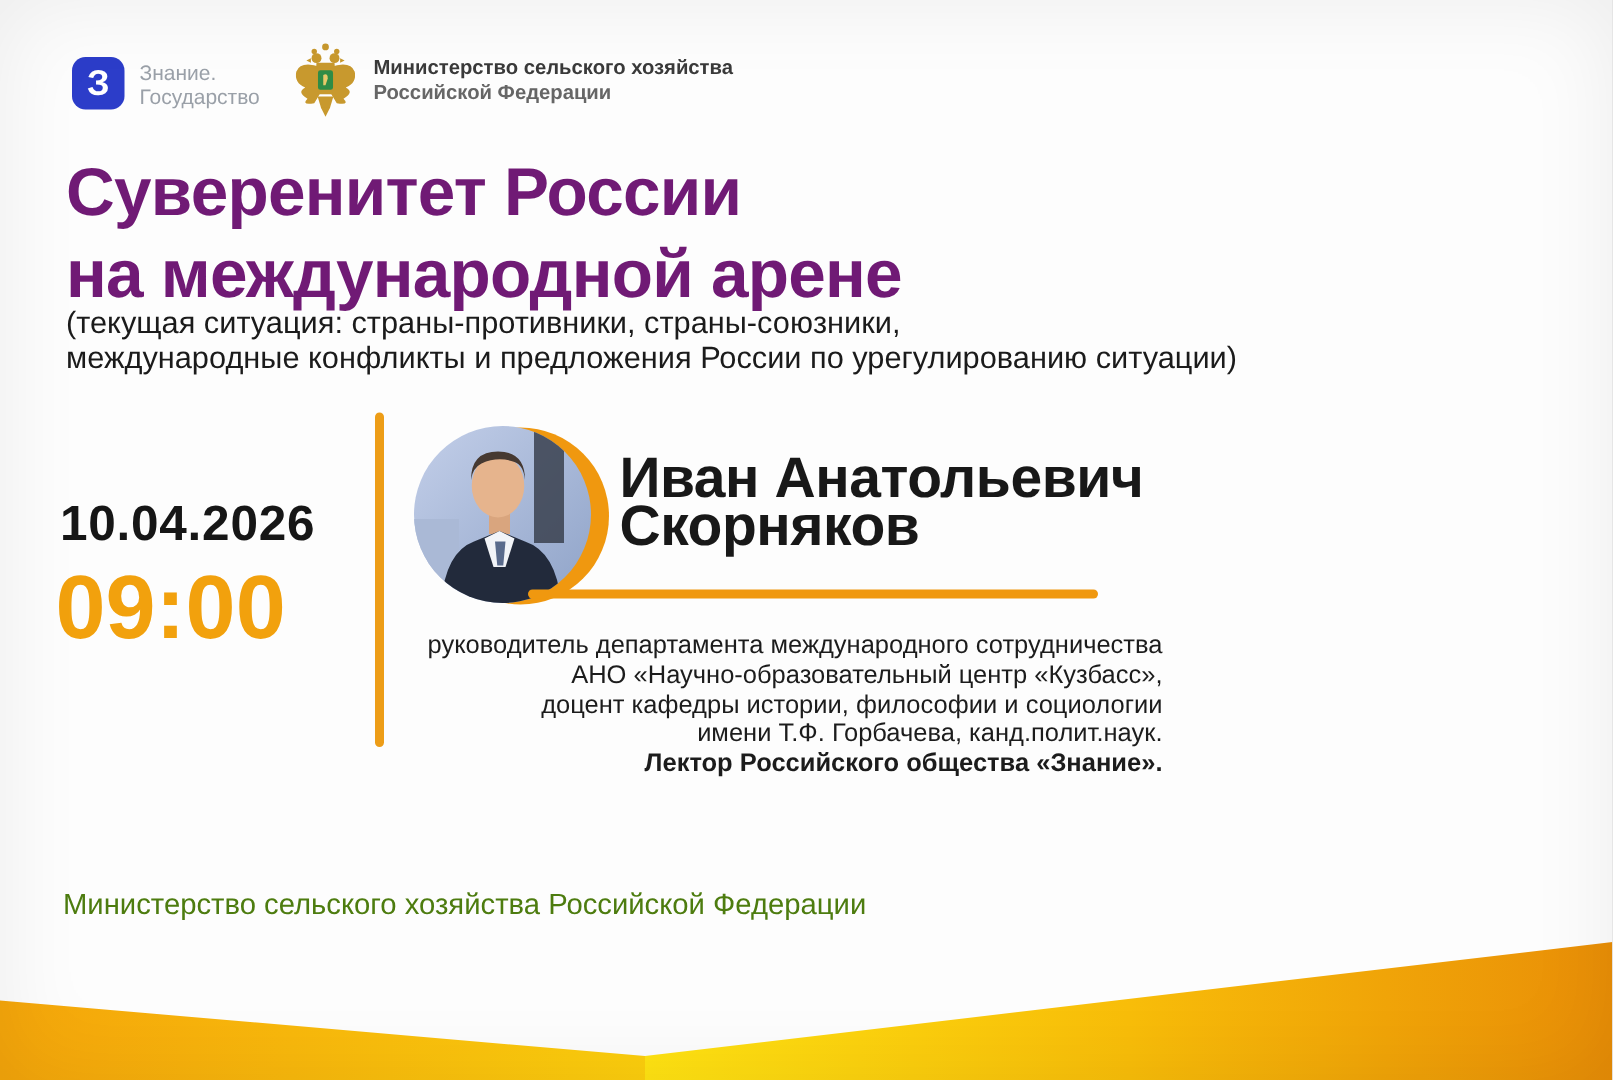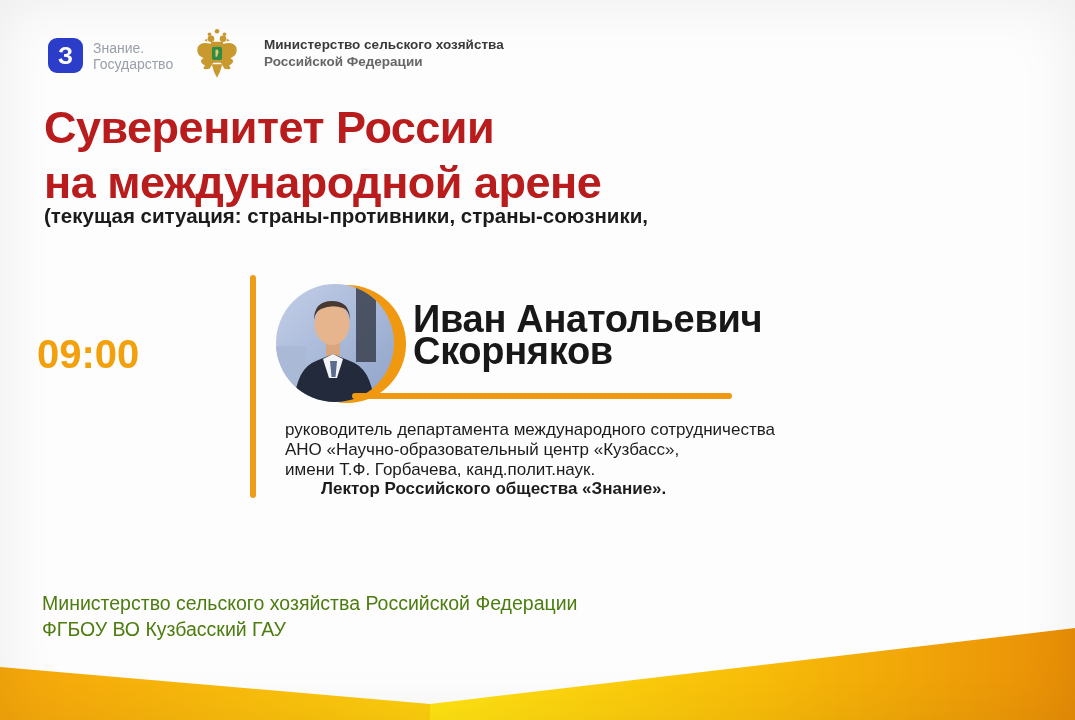--- a/index.html
+++ b/index.html
@@ -15,49 +15,49 @@
 
   
   .znanie{position:absolute;left:48px;top:38px;display:flex;align-items:center;gap:10px;}
   .znanie-badge{
     width:35px;height:35px;border-radius:9px;background:#2c3dc9;
     display:flex;align-items:center;justify-content:center;
     color:#fff;font-weight:bold;font-size:24px;line-height:1;
   }
   .znanie-words{font-size:14px;line-height:16px;color:#9aa0a8;font-weight:500;}
 
-  .ministry{position:absolute;left:193px;top:28px;display:flex;align-items:center;gap:23px;}
+  .ministry{position:absolute;left:193px;top:28px;display:flex;align-items:center;gap:8px;}
   .ministry-words{font-size:13.5px;line-height:17px;}
   .ministry-words .l1{font-weight:bold;color:#3a3a3a;}
   .ministry-words .l2{color:#666;font-weight:bold;}
 
   
   .title{position:absolute;left:44px;top:100px;font-weight:800;
-    font-size:45px;line-height:55px;letter-spacing:-0.5px;color:#b91c1c;}
-  .subtitle{position:absolute;left:44px;top:204px;font-weight:700;
+    font-size:45px;line-height:55px;letter-spacing:-0.5px;color:#701a75;}
+  .subtitle{position:absolute;left:44px;top:204px;font-weight:400;
     font-size:20.5px;line-height:23px;color:#1b1b1b;}
 
   
   .when{position:absolute;left:40px;top:330px;}
   .when .date{font-size:33px;font-weight:600;color:#161616;letter-spacing:0.5px;}
-  .when .time{font-size:40px;font-weight:800;color:#f2a10d;margin-left:-3px;margin-top:2px;letter-spacing:0px;}
+  .when .time{font-size:60px;font-weight:800;color:#f2a10d;margin-left:-3px;margin-top:2px;letter-spacing:0px;}
 
   .vline{position:absolute;left:250px;top:275px;width:6px;height:223px;
     background:#ed9d17;border-radius:3px;}
 
   
   .crescent{position:absolute;left:288px;top:285px;width:118px;height:118px;
     border-radius:50%;background:#f0980f;}
   .photo{position:absolute;left:276px;top:284px;width:118px;height:118px;border-radius:50%;overflow:hidden;}
   .speaker-name{position:absolute;left:413px;top:303px;font-size:38px;line-height:32px;
     font-weight:600;color:#181818;letter-spacing:-0.3px;}
   .name-underline{position:absolute;left:352px;top:393px;width:380px;height:5.5px;
     background:#f0980f;border-radius:3px;}
   .bio{position:absolute;left:285px;top:420px;font-size:17px;line-height:19.8px;
-    font-weight:500;color:#1c1c1c;}
+    font-weight:500;color:#1c1c1c;text-align:right;}
   .bio .bold{font-weight:bold;margin-left:36px;}
 
   
   .venue{position:absolute;left:42px;top:591px;font-size:19.5px;line-height:25.5px;
     font-weight:500;color:#4d7c0f;}
 
   
   .band{position:absolute;left:0;bottom:0;width:1075px;height:100px;display:block;}
 </style>
 </head>
@@ -105,23 +105,25 @@
     </div>
   </div>
 
   <div class="title">
     <div>Суверенитет России</div>
     <div>на международной арене</div>
   </div>
 
   <div class="subtitle">
     <div>(текущая ситуация: страны-противники, страны-союзники,</div>
+    <div>международные конфликты и предложения России по урегулированию ситуации)</div>
   </div>
 
   <div class="when">
+    <div class="date">10.04.2026</div>
     <div class="time">09:00</div>
   </div>
 
   <div class="vline"></div>
 
   <div class="crescent"></div>
   <div class="photo">
     <svg width="118" height="118" viewBox="0 0 118 118">
       <defs>
         <linearGradient id="bgp" x1="0" y1="0" x2="1" y2="1">
@@ -143,27 +145,27 @@
 
   <div class="speaker-name">
     <div>Иван Анатольевич</div>
     <div>Скорняков</div>
   </div>
   <div class="name-underline"></div>
 
   <div class="bio">
     <div>руководитель департамента международного сотрудничества</div>
     <div>АНО «Научно-образовательный центр «Кузбасс»,</div>
+    <div>доцент кафедры истории, философии и социологии</div>
     <div>имени Т.Ф. Горбачева, канд.полит.наук.</div>
     <div class="bold">Лектор Российского общества «Знание».</div>
   </div>
 
   <div class="venue">
     <div>Министерство сельского хозяйства Российской Федерации</div>
-    <div>ФГБОУ ВО Кузбасский ГАУ</div>
   </div>
 
   <svg class="band" viewBox="0 0 1075 100" preserveAspectRatio="none">
     <defs>
       <linearGradient id="gL" x1="0" y1="0" x2="1" y2="0">
         <stop offset="0" stop-color="#F5A60B"></stop>
           <stop offset="1" stop-color="#FFE10E"></stop>
       </linearGradient>
       <linearGradient id="gR" x1="0" y1="0" x2="1" y2="0">
         <stop offset="0" stop-color="#FFE312"></stop>

